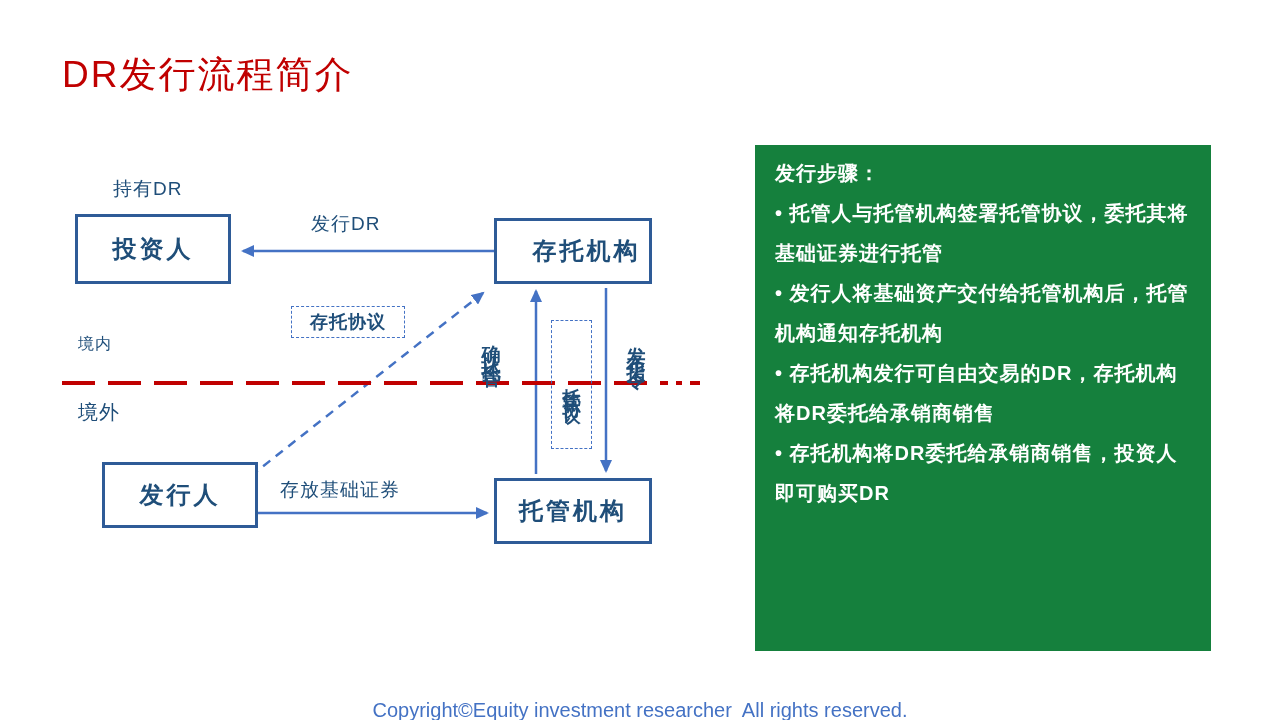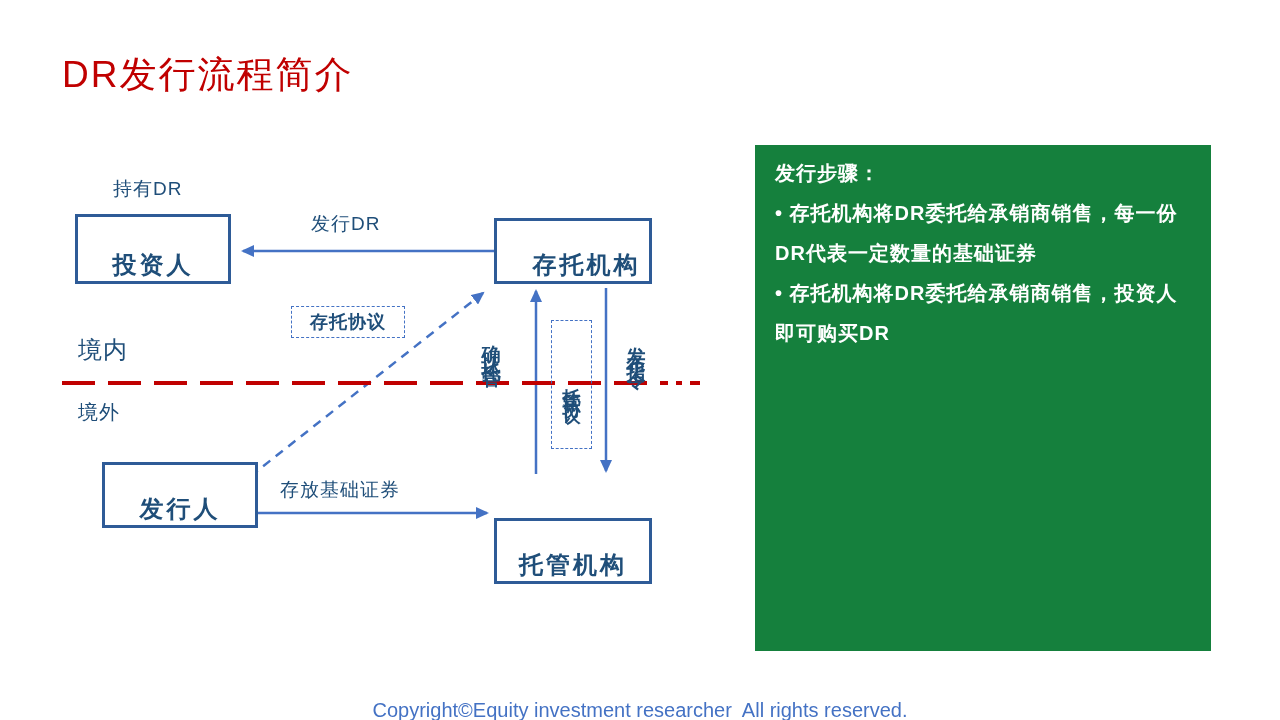--- a/index.html
+++ b/index.html
@@ -17,35 +17,35 @@
     position:absolute; left:62px; top:50px;
     font-size:37px; font-weight:500; letter-spacing:2px;
     color:#C00000;
   }
 
   .arrows { position:absolute; left:0; top:0; width:1280px; height:720px; }
 
   .node {
     position:absolute; background:#ffffff;
     border:3px solid #2E5B97;
-    display:flex; align-items:flex-end; justify-content:center;
+    display:flex; align-items:center; justify-content:center;
     color:#1F4E79; font-weight:bold; font-size:24px; letter-spacing:3px;
   }
   .node-investor  { left:75px;  top:214px; width:156px; height:70px; }
   .node-depositary{ left:494px; top:218px; width:158px; height:66px;padding-left:27px; }
   .node-issuer    { left:75px;  top:462px; width:156px; height:66px;margin-left:27px; }
-  .node-custodian { left:494px; top:478px; width:158px; height:66px;margin-top:40px; }
+  .node-custodian { left:494px; top:478px; width:158px; height:66px; }
 
   .lbl {
     position:absolute; color:#1F4E79; font-weight:normal; font-size:19px;
     letter-spacing:1px; white-space:nowrap;
   }
   .lbl-hold-dr  { left:113px; top:176px; }
   .lbl-issue-dr { left:311px; top:211px; }
-  .lbl-domestic { left:78px;  top:334px; font-size:24px; }
+  .lbl-domestic { left:78px;  top:334px; font-size:16px; }
   .lbl-overseas { left:78px;  top:399px; font-size:20px; }
   .lbl-deposit-securities { left:280px; top:477px; }
 
   .lbl-deposit-agreement {
     position:absolute; left:291px; top:306px; width:114px; height:32px;
     border:1px dashed #4472C4;
     display:flex; align-items:center; justify-content:center;
     color:#1F4E79; font-weight:bold; font-size:18px; letter-spacing:1px;
   }
 
@@ -128,19 +128,21 @@
   <div class="lbl lbl-overseas">境外</div>
   <div class="vtext lbl-confirm-custody">确认托管</div>
   <div class="lbl-custody-agreement">
     <span class="vtext">托管协议</span>
   </div>
   <div class="vtext lbl-release-instruction">发布指令</div>
   <div class="lbl lbl-deposit-securities">存放基础证券</div>
 
   <div class="panel">
     <p>发行步骤：</p>
-    <p>• 存托机构将DR委托给承销商销售，每一份DR代表一定数量的基础证券</p>
+    <p>• 托管人与托管机构签署托管协议，委托其将基础证券进行托管</p>
+    <p>• 发行人将基础资产交付给托管机构后，托管机构通知存托机构</p>
+    <p>• 存托机构发行可自由交易的DR，存托机构将DR委托给承销商销售</p>
     <p>• 存托机构将DR委托给承销商销售，投资人即可购买DR</p>
   </div>
 
   <div class="footer">Copyright©Equity investment researcher  All rights reserved.</div>
 
 </div>
 
 </body></html>

